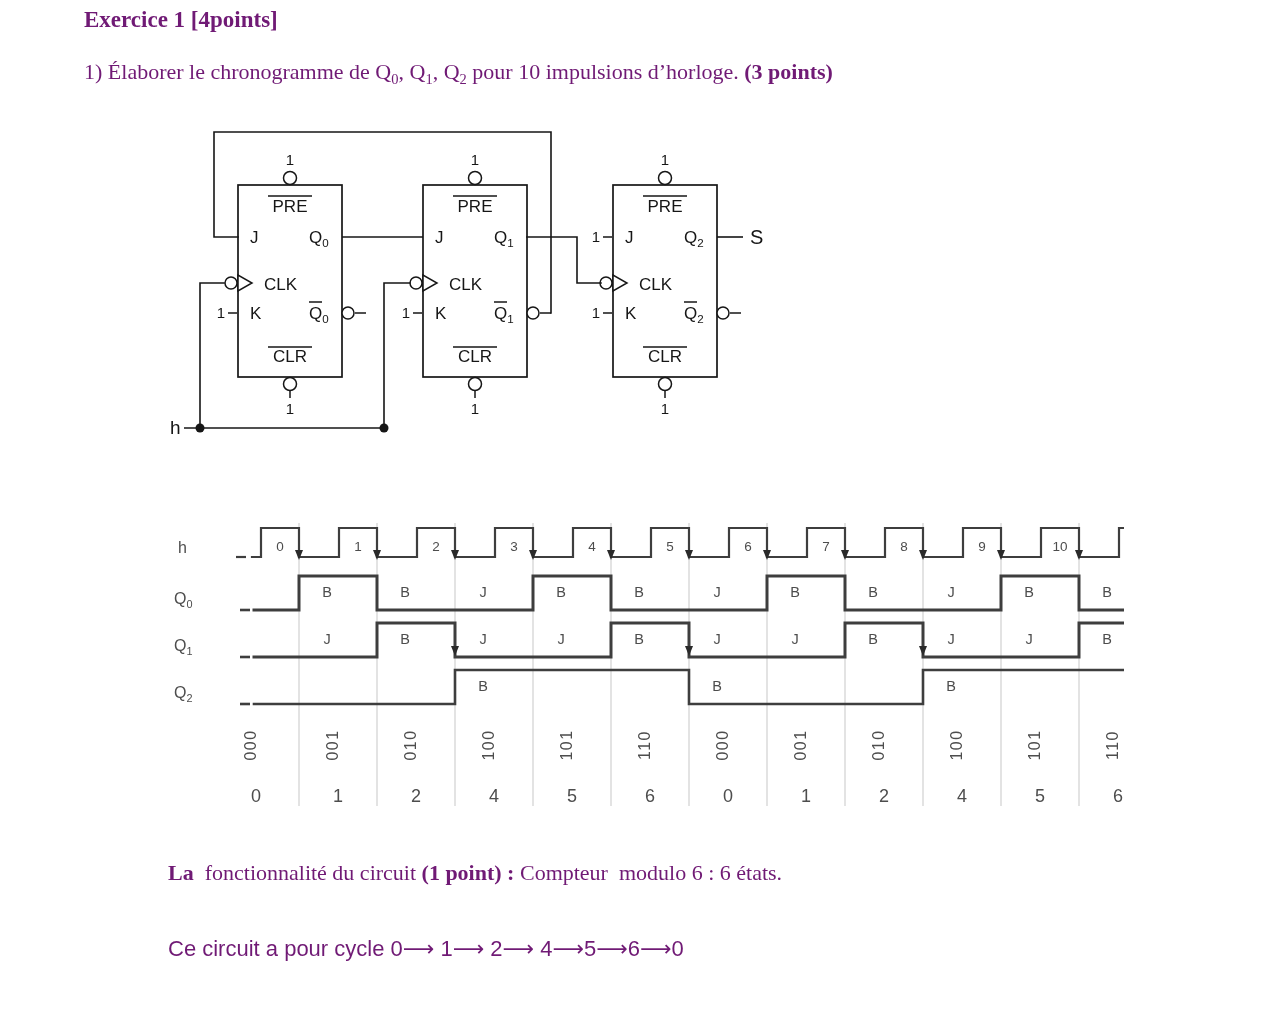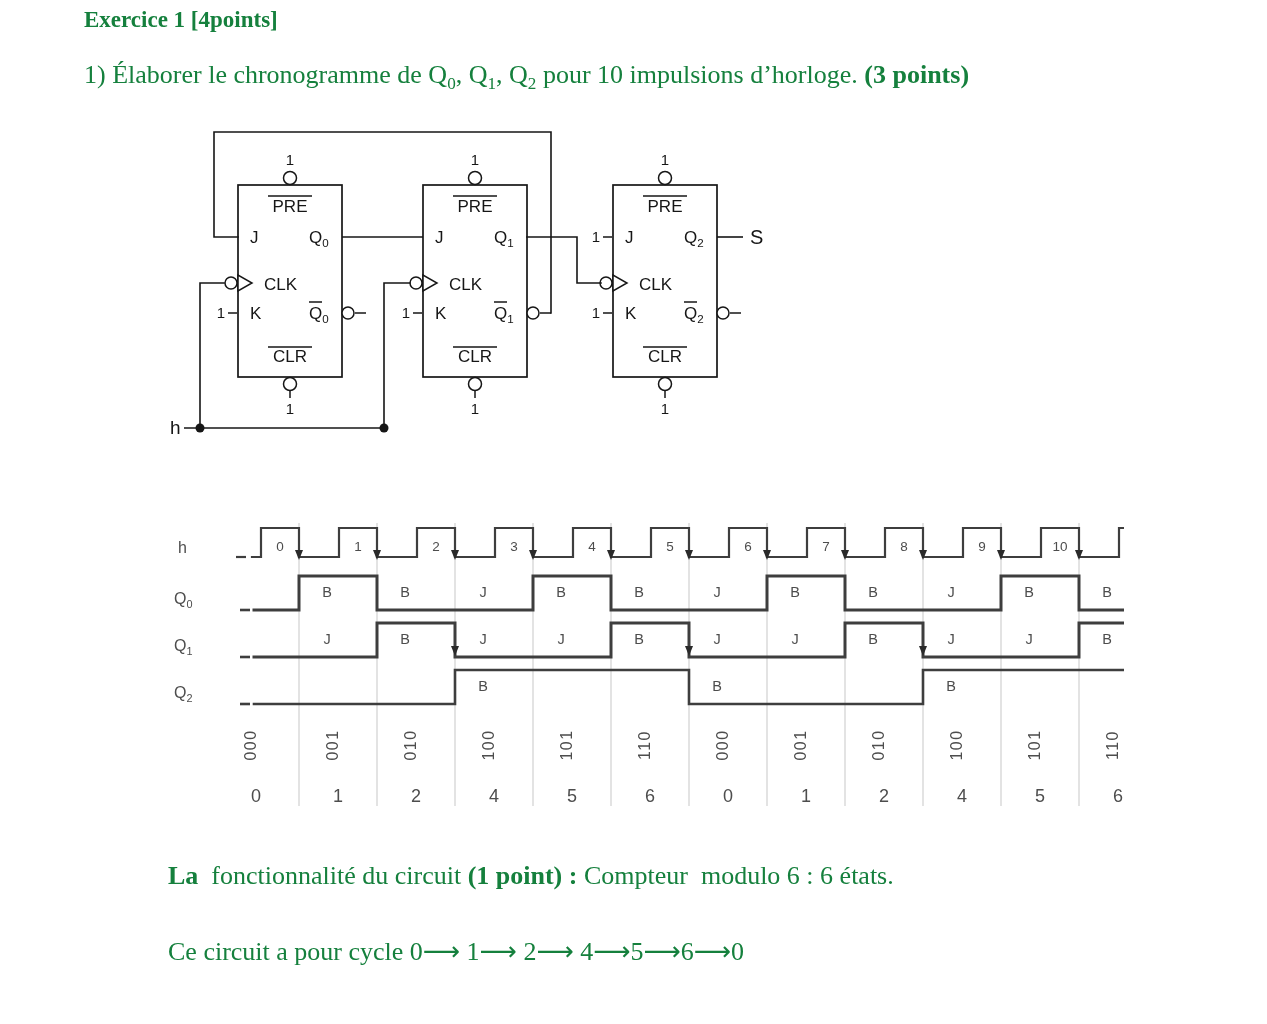--- a/index.html
+++ b/index.html
@@ -1,23 +1,23 @@
 <!DOCTYPE html>
 <html><head>
 <meta charset="utf-8">
 <style>
   html,body{margin:0;padding:0;background:#fff;}
   #page{position:relative;width:1124px;height:1024px;background:#fff;overflow:hidden;
-        font-family:"Liberation Serif","DejaVu Serif",serif;color:#15803d;}
-  .t{position:absolute;white-space:pre;font-size:26px;line-height:1.2;}
+        font-family:"Liberation Serif","DejaVu Serif",serif;color:#701a75;}
+  .t{position:absolute;white-space:pre;font-size:22px;line-height:1.2;}
   #title{left:84px;top:6px;font-size:23px;font-weight:bold;}
   #question{left:84px;top:59px;}
   #intro{left:84px;top:466px;}
   #functionality{left:168px;top:860px;}
-  #cycle{left:168px;top:936px;font-family:Liberation Serif, serif;}
+  #cycle{left:168px;top:936px;font-family:Liberation Sans, sans-serif;}
   sub{font-size:66%;}
   svg{position:absolute;}
   #circuit-svg{left:150px;top:118px;}
   #chrono-svg{left:150px;top:516px;}
   svg text{font-family:"Liberation Sans","DejaVu Sans",sans-serif;}
 </style>
 </head>
 <body>
 
 <div id="page">

